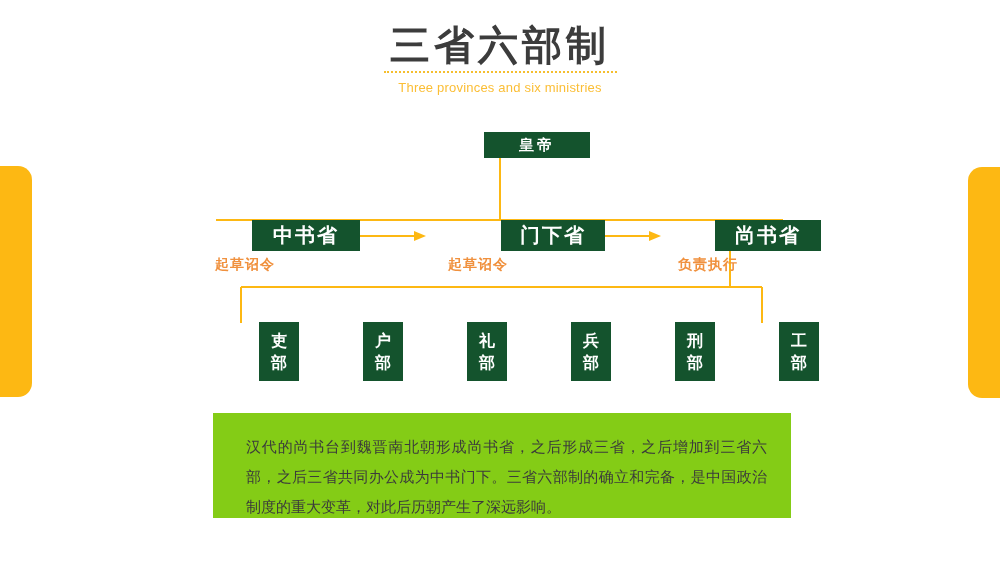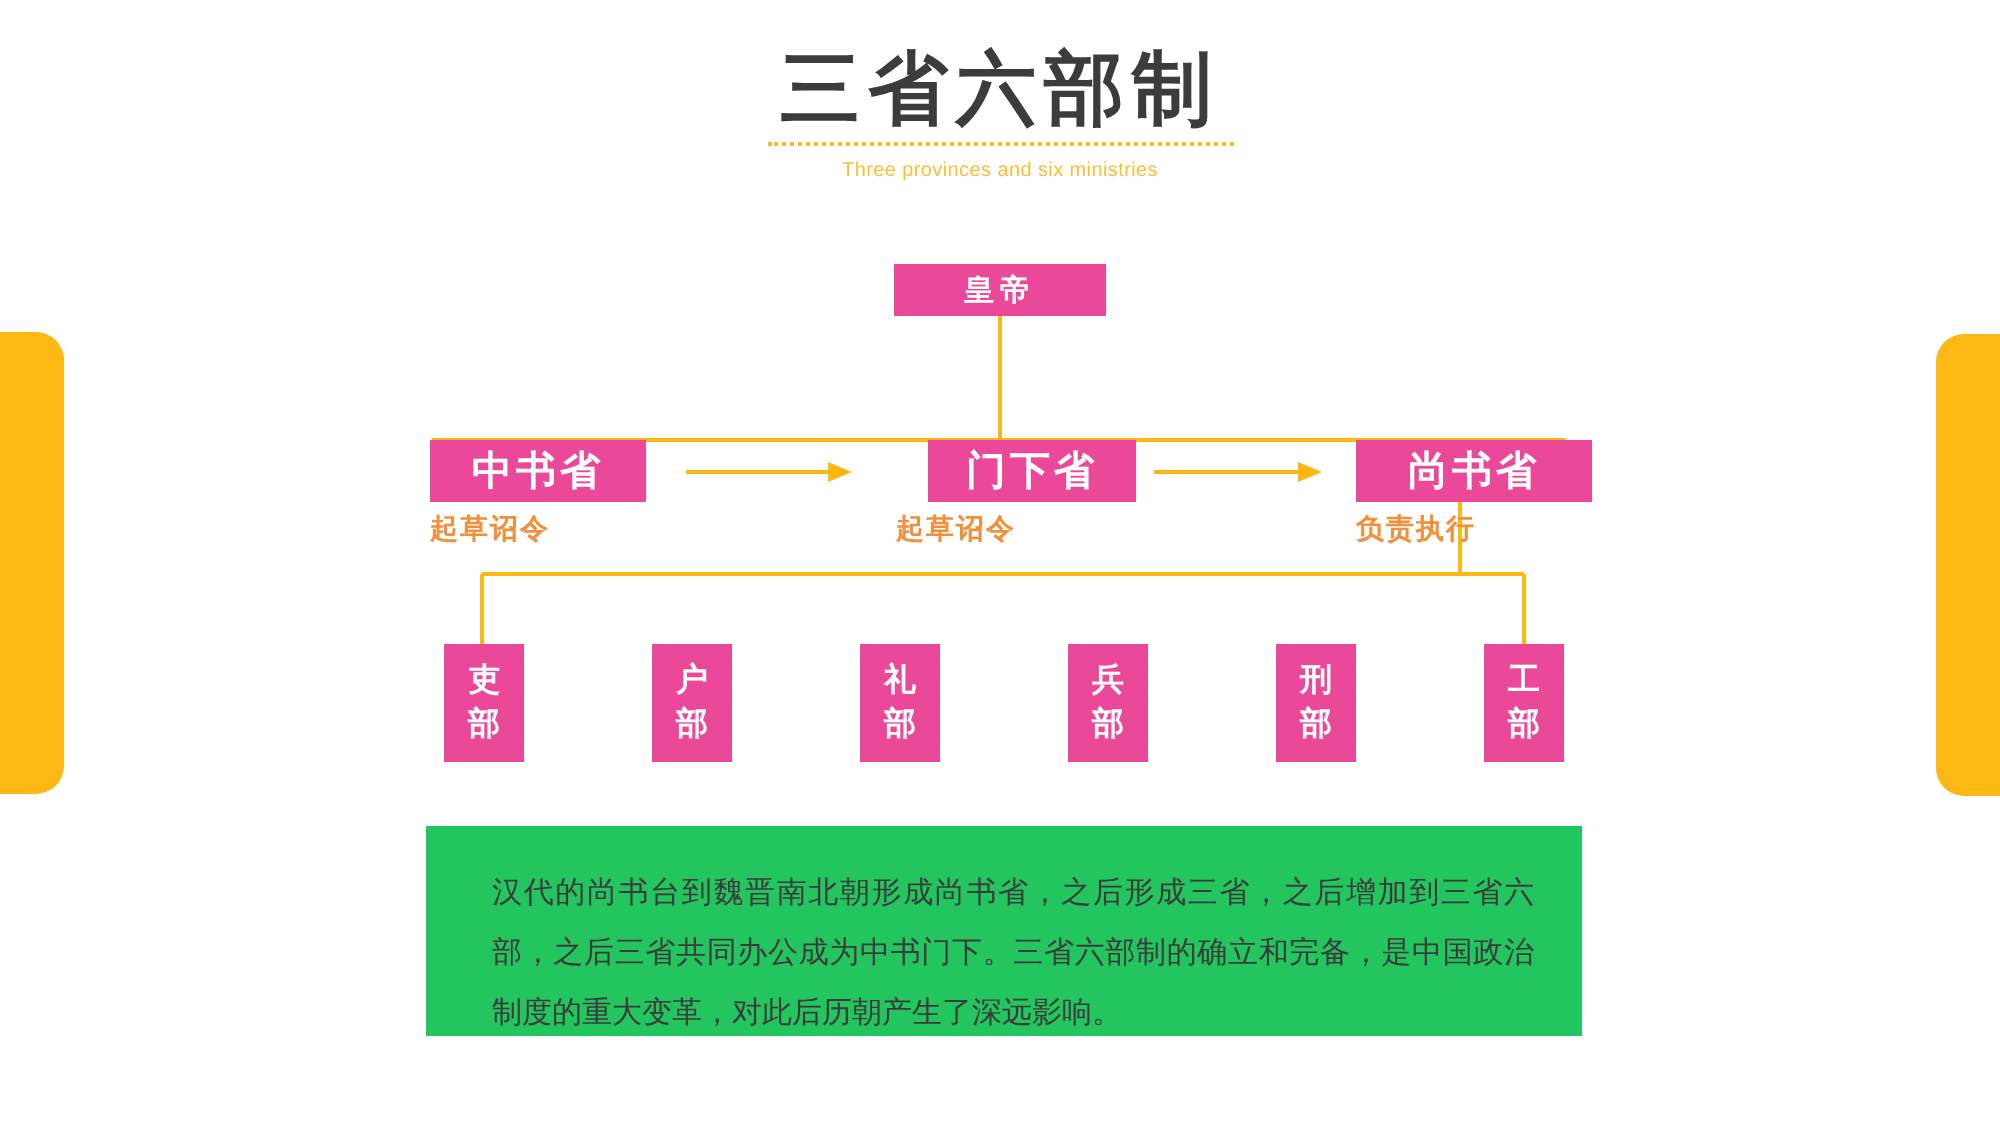--- a/index.html
+++ b/index.html
@@ -28,42 +28,42 @@
     font-size: 40px; font-weight: bold; color: #3C3C3C;
     letter-spacing: 4px; line-height: 38px;
   }
   .title-divider {
     width: 233px; height: 0;
     border-top: 2px dotted #F5BE2E;
     margin: 7px auto 0 auto;
   }
   .subtitle {
     margin-top: 7px;
-    font-size: 10px; color: #FBBE35; letter-spacing: 0.2px;
+    font-size: 13px; color: #FBBE35; letter-spacing: 0.2px;
   }
 
   
   svg.connectors { position: absolute; left: 0; top: 0; width: 1000px; height: 563px; }
   svg.connectors path { stroke: #FDB813; stroke-width: 2; fill: none; }
   svg.connectors polygon { fill: #FDB813; }
 
   
   .node {
     position: absolute;
-    background: #ec4899;
+    background: #14532d;
     color: #ffffff;
     font-weight: bold;
     text-align: center;
-    display: flex; align-items: center; justify-content: center;
+    display: flex; align-items: center; justify-content: center; margin-left: 37px;
   }
   .node.emperor { left: 447px; top: 132px; width: 106px; height: 26px; font-size: 15px; letter-spacing: 3px; }
   .node.province { top: 220px; height: 31px; font-size: 20px; letter-spacing: 2px; }
   .node.p0 { left: 215px; width: 108px; }
   .node.p1 { left: 464px; width: 104px; }
-  .node.p2 { left: 678px; width: 118px; text-align: right; }
+  .node.p2 { left: 678px; width: 106px; text-align: right; }
 
   .caption {
     position: absolute; top: 256px; height: 18px;
     font-size: 14px; font-weight: 600; color: #F0913E;
     text-align: left; letter-spacing: 1px;
   }
   .caption.c0 { left: 215px; width: 108px; }
   .caption.c1 { left: 448px; width: 104px; }
   .caption.c2 { left: 678px; width: 106px; }
 
@@ -76,21 +76,21 @@
   .node.m1 { left: 326px; }
   .node.m2 { left: 430px; }
   .node.m3 { left: 534px; }
   .node.m4 { left: 638px; }
   .node.m5 { left: 742px; }
 
   
   .footer-panel {
     position: absolute;
     left: 213px; top: 413px; width: 578px; height: 105px;
-    background: #22c55e;
+    background: #84cc16;
     padding: 19px 24px 0 33px;
   }
   .footer-text {
     font-size: 15px; line-height: 30px; color: #3B3B3B;
     text-align: justify;
   }
 </style>
 </head>
 <body>
 

